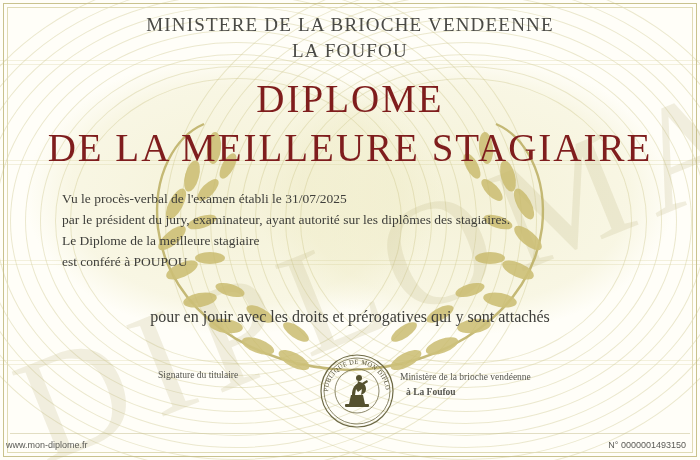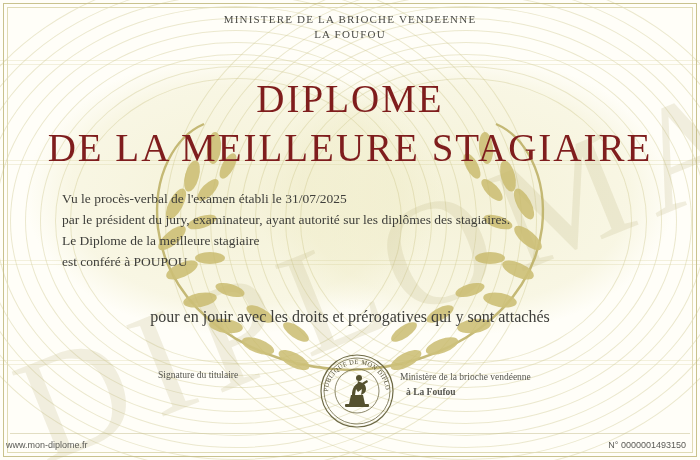--- a/index.html
+++ b/index.html
@@ -79,21 +79,21 @@
     height: 268px;
     opacity: 0.9;
   }
 
   
   .ministry {
     position: absolute;
     left: 0; right: 0;
     top: 12px;
     text-align: center;
-    font-size: 11px;
+    font-size: 19px;
     letter-spacing: 1.2px;
     color: #4a4a46;
     line-height: 1.35;
   }
   .ministry .line2 { display: block; }
 
   .title {
     position: absolute;
     left: 0; right: 0;
     top: 76px;

